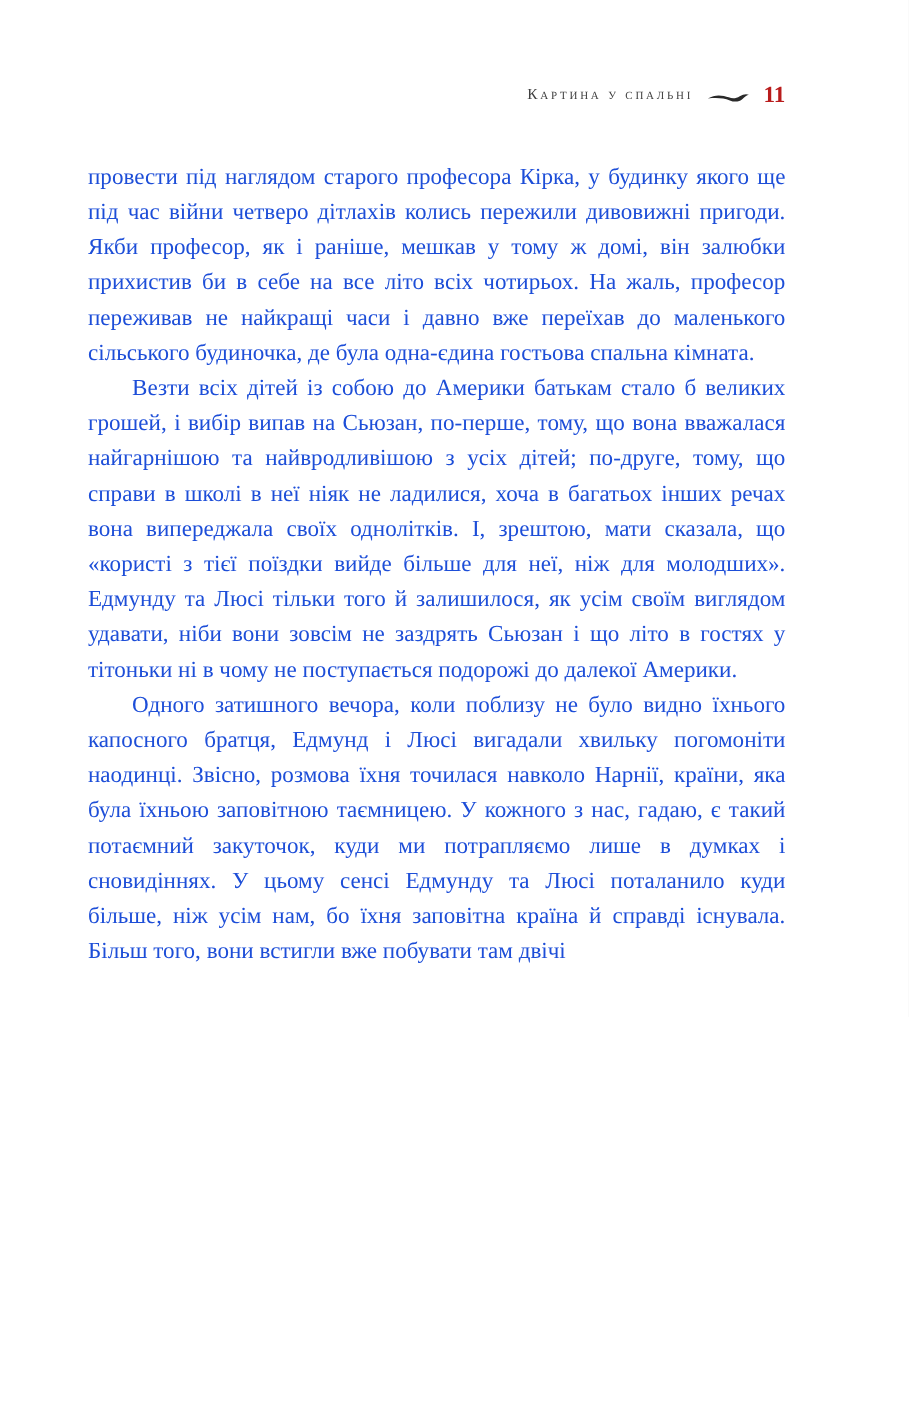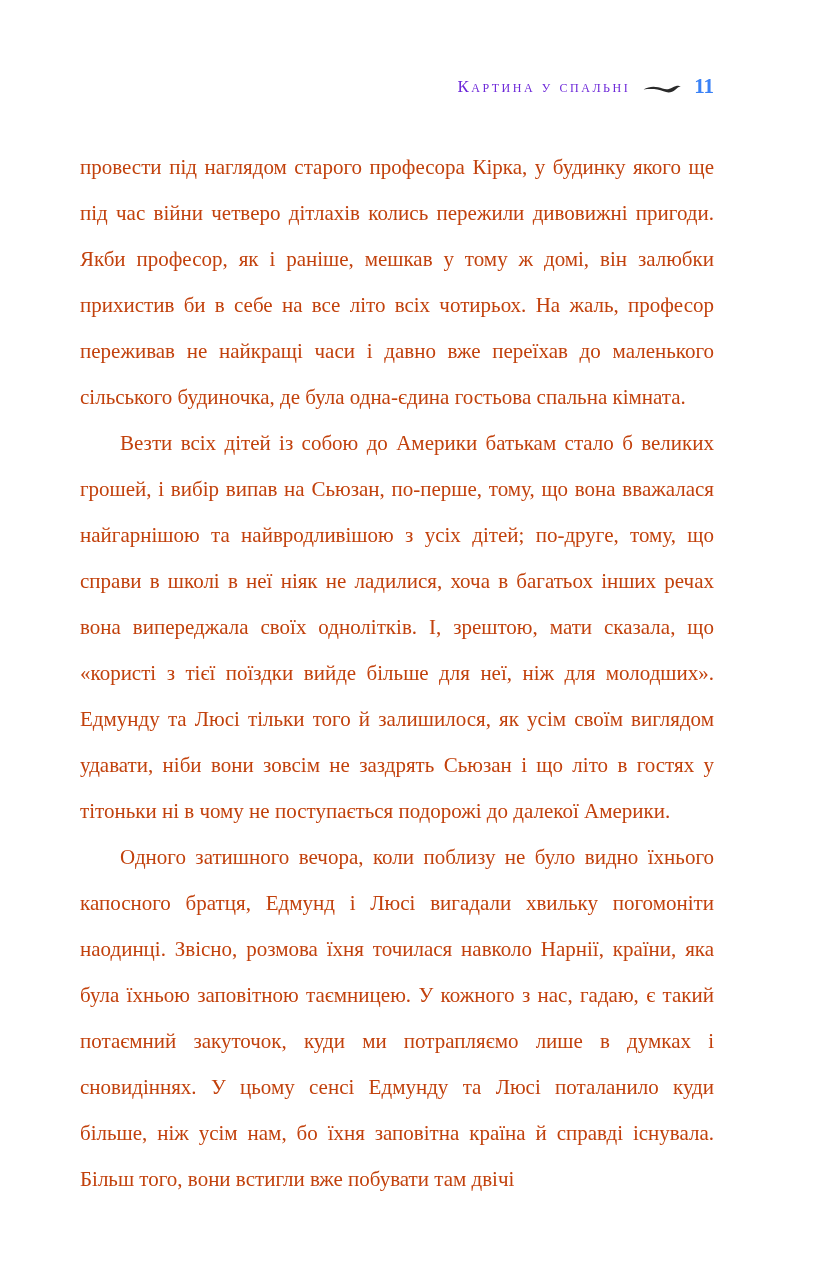--- a/index.html
+++ b/index.html
@@ -23,43 +23,43 @@
     left: 80px;
     right: 112px;
     display: flex;
     justify-content: flex-end;
     align-items: center;
     gap: 12px;
   }
   .chapter-title {
     font-variant: small-caps;
     letter-spacing: 2.5px;
-    font-size: 17px;
-    color: #6d28d9;
+    font-size: 14px;
+    color: #404040;
     white-space: nowrap;
   }
   .ornament {
     display: inline-flex;
     align-items: center;
     transform: translateY(1px);
   }
   .page-number {
     font-weight: bold;
     font-size: 21px;
-    color: #3b82f6;
+    color: #b91c1c;
   }
   .text-block {
     position: absolute;
     top: 144px;
     left: 80px;
     width: 634px;
     text-align: justify;
     font-size: 21px;
-    line-height: 46px;
-    color: #c2410c;
+    line-height: 32px;
+    color: #1d4ed8;
     hyphens: auto;
     -webkit-hyphens: auto;
   }
   .para {
     margin: 0;
     text-indent: 0;
   }
   .para.indent {
     text-indent: 40px;
   }

